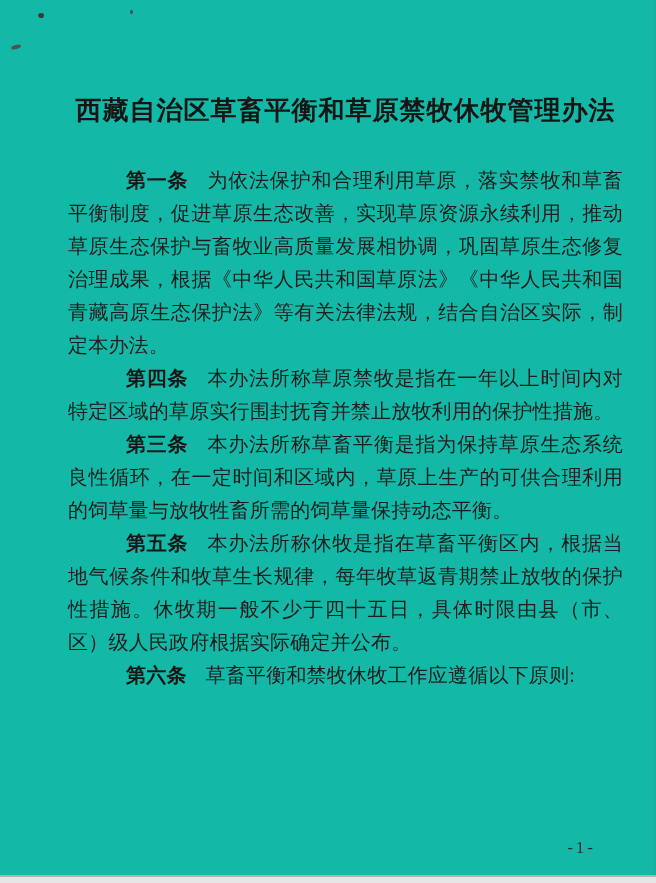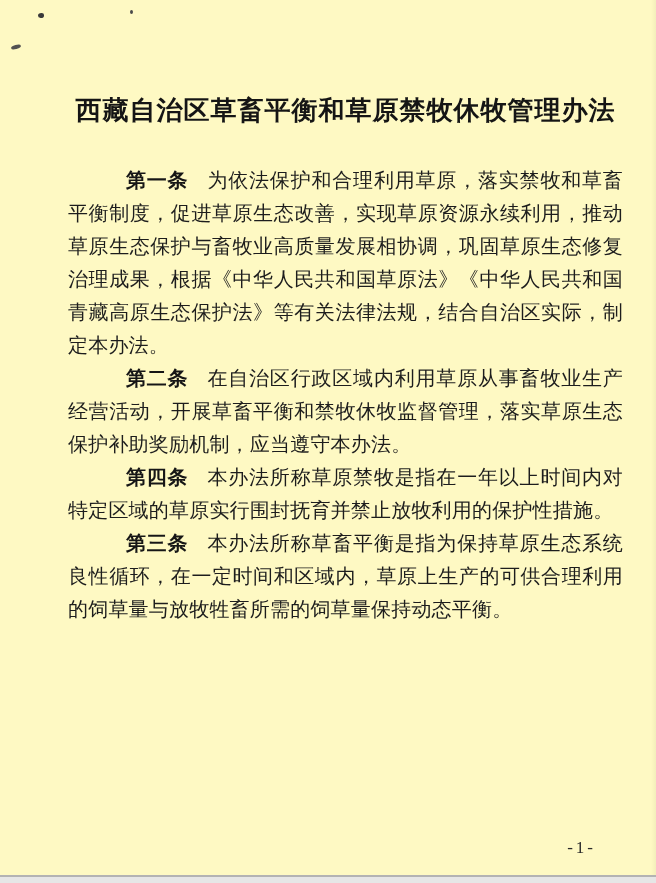--- a/index.html
+++ b/index.html
@@ -4,21 +4,21 @@
 <style>
   html, body {
     margin: 0;
     padding: 0;
     background: #ffffff;
   }
   .page {
     position: relative;
     width: 656px;
     height: 883px;
-    background: #fef9c3;
+    background: #14b8a6;
     overflow: hidden;
     font-family: "Liberation Serif", "DejaVu Serif", serif;
     color: #1d1d1d;
   }
   .content {
     position: absolute;
     left: 68px;
     right: 33px;
     top: 90px;
   }
@@ -100,27 +100,28 @@
   <div class="speck speck-3"></div>
 
   <div class="content">
     <h1 class="doc-title">
       <span class="title-line">西藏自治区草畜平衡和草原禁牧休牧管理办法</span>
     </h1>
 
     <div id="article-list">
   <p class="para"><span class="art-label">第一条</span><span class="art-text">为依法保护和合理利用草原，落实禁牧和草畜平衡制度，促进草原生态改善，实现草原资源永续利用，推动草原生态保护与畜牧业高质量发展相协调，巩固草原生态修复治理成果，根据《中华人民共和国草原法》《中华人民共和国青藏高原生态保护法》等有关法律法规，结合自治区实际，制定本办法。</span></p>
 
-  <p class="para"><span class="art-label">第二条</span><span class="art-text">在自治区行政区域内利用草原从事畜牧业生产经营活动，开展草畜平衡和禁牧休牧监督管理，落实草原生态保护补助奖励机制，应当遵守本办法。</span></p>
 
   <p class="para"><span class="art-label">第四条</span><span class="art-text">本办法所称草原禁牧是指在一年以上时间内对特定区域的草原实行围封抚育并禁止放牧利用的保护性措施。</span></p>
 
   <p class="para"><span class="art-label">第三条</span><span class="art-text">本办法所称草畜平衡是指为保持草原生态系统良性循环，在一定时间和区域内，草原上生产的可供合理利用的饲草量与放牧牲畜所需的饲草量保持动态平衡。</span></p>
 
+  <p class="para"><span class="art-label">第五条</span><span class="art-text">本办法所称休牧是指在草畜平衡区内，根据当地气候条件和牧草生长规律，每年牧草返青期禁止放牧的保护性措施。休牧期一般不少于四十五日，具体时限由县（市、区）级人民政府根据实际确定并公布。</span></p>
 
+  <p class="para"><span class="art-label">第六条</span><span class="art-text">草畜平衡和禁牧休牧工作应遵循以下原则:</span></p>
 </div>
   </div>
 
   <div class="page-number">-1-</div>
 
   <div class="right-edge"></div>
   <div class="bottom-edge"></div>
 </div>
 
 </body></html>

